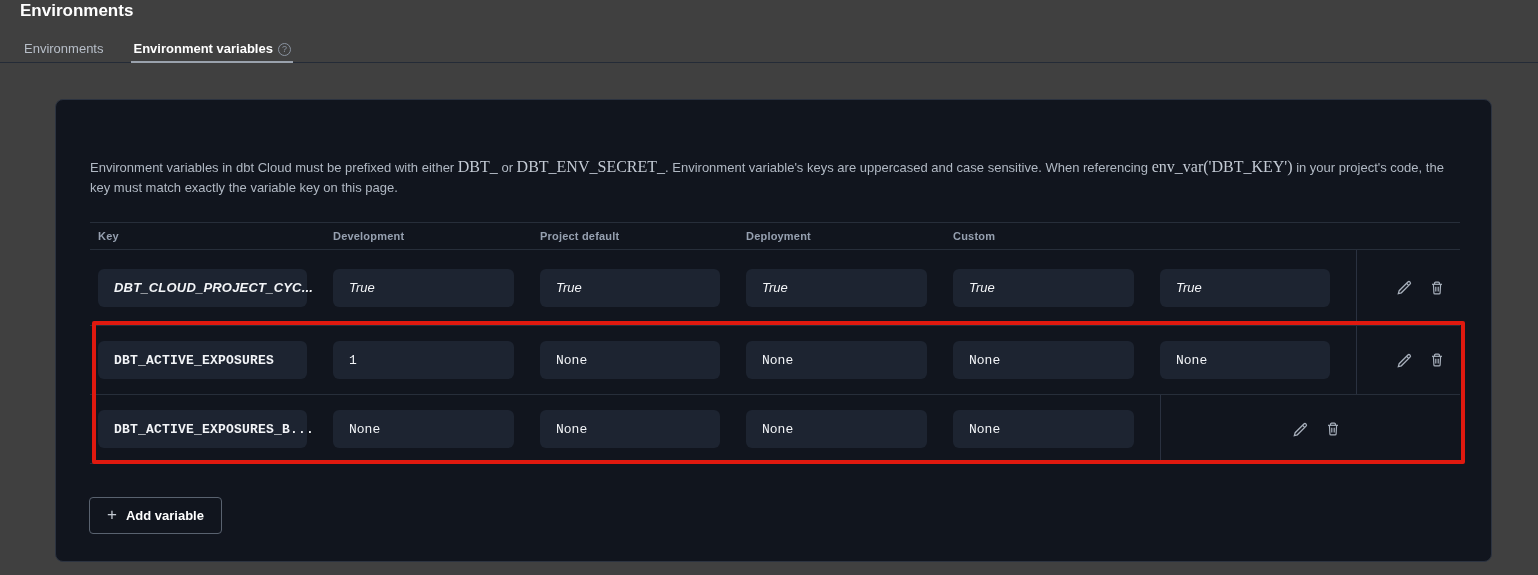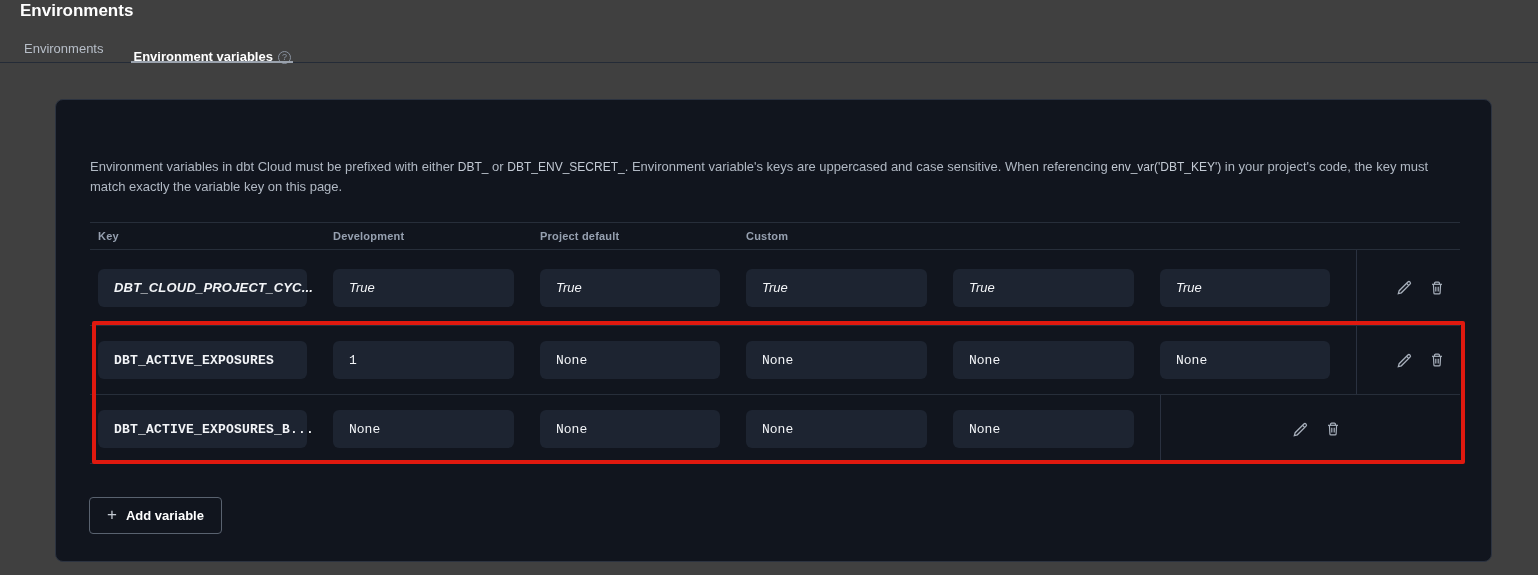--- a/index.html
+++ b/index.html
@@ -5,32 +5,32 @@
   * { margin:0; padding:0; box-sizing:border-box; }
   html,body { width:1538px; height:575px; overflow:hidden; }
   body { font-family:"Liberation Sans", sans-serif; background:#161b26; }
   .page { position:relative; width:1538px; height:575px; background:#404040; }
 
   .page-title { position:absolute; left:20px; top:1px; font-size:17px; font-weight:700; color:#ffffff; }
 
   .tabbar { position:absolute; left:0; top:39px; width:1538px; height:24px;
             border-bottom:1px solid #242b37; display:flex; gap:26px; padding-left:22px; }
   .tab { position:relative; font-size:13px; color:#b7bec8; padding:2px 2px 0 2px; cursor:pointer; white-space:nowrap; }
-  .tab.active { color:#ffffff; font-weight:700;margin-top:8px; }
+  .tab.active { color:#ffffff; font-weight:700; }
   .tab.active::after { content:''; position:absolute; left:0; right:0; bottom:-1px; height:2px; background:#9aa2ad; }
   .help-circle { display:inline-flex; align-items:center; justify-content:center; width:13px; height:13px;
                  border:1px solid #8a93a0; border-radius:50%; color:#8a93a0; font-size:9px; font-weight:400;
                  margin-left:5px; vertical-align:1px; }
 
   .card { position:absolute; left:55px; top:99px; width:1437px; height:463px;
           background:#11151e; border:1px solid #2c3340; border-radius:8px; }
 
   .desc { position:absolute; left:34px; top:57px; width:1374px;
           font-size:13px; line-height:20px; color:#b0b8c3; }
-  .desc code { font-family:Liberation Sans, sans-serif; font-size:12px; color:#c3cad4; }
+  .desc code { font-family:Liberation Serif, serif; font-size:16px; color:#c3cad4; }
 
   .table { position:absolute; left:34px; top:122px; width:1370px; }
   .grid-row { display:grid; grid-template-columns:243px 207px 206px 207px 207px 196px 104px; }
   .thead { height:28px; border-top:1px solid #272e3a; border-bottom:1px solid #272e3a;
            color:#96a0b0; font-size:11px; font-weight:700; letter-spacing:0.2px; }
   .thead .cell { display:flex; align-items:center; height:100%; }
   .trow { border-bottom:1px solid #272e3a; }
   .trow.first { height:76px;font-style:italic; }
   .trow.rest  { height:69px;font-family:Liberation Mono, monospace; }
   .cell { display:flex; align-items:center; height:100%; }
@@ -67,20 +67,21 @@
   <div class="card">
 
     <p class="desc"><span>Environment variables in dbt Cloud must be prefixed with either </span><code>DBT_</code><span> or </span><code>DBT_ENV_SECRET_</code><span>. Environment variable's keys are uppercased and case sensitive. When referencing </span><code>env_var('DBT_KEY')</code><span> in your project's code, the key must match exactly the variable key on this page.</span></p>
 
     <div class="table">
 
       <div class="grid-row thead">
         <div class="cell key-cell">Key</div>
         <div class="cell">Development</div>
         <div class="cell">Project default</div>
+        <div class="cell">Deployment</div>
         <div class="cell">Custom</div>
         <div class="cell"></div>
       </div>
 
       <div class="grid-row trow first">
         <div class="cell key-cell">
             <div class="pill key-pill">DBT_CLOUD_PROJECT_CYC...</div>
           </div>
         <div class="cell">
             <div class="pill">True</div>

